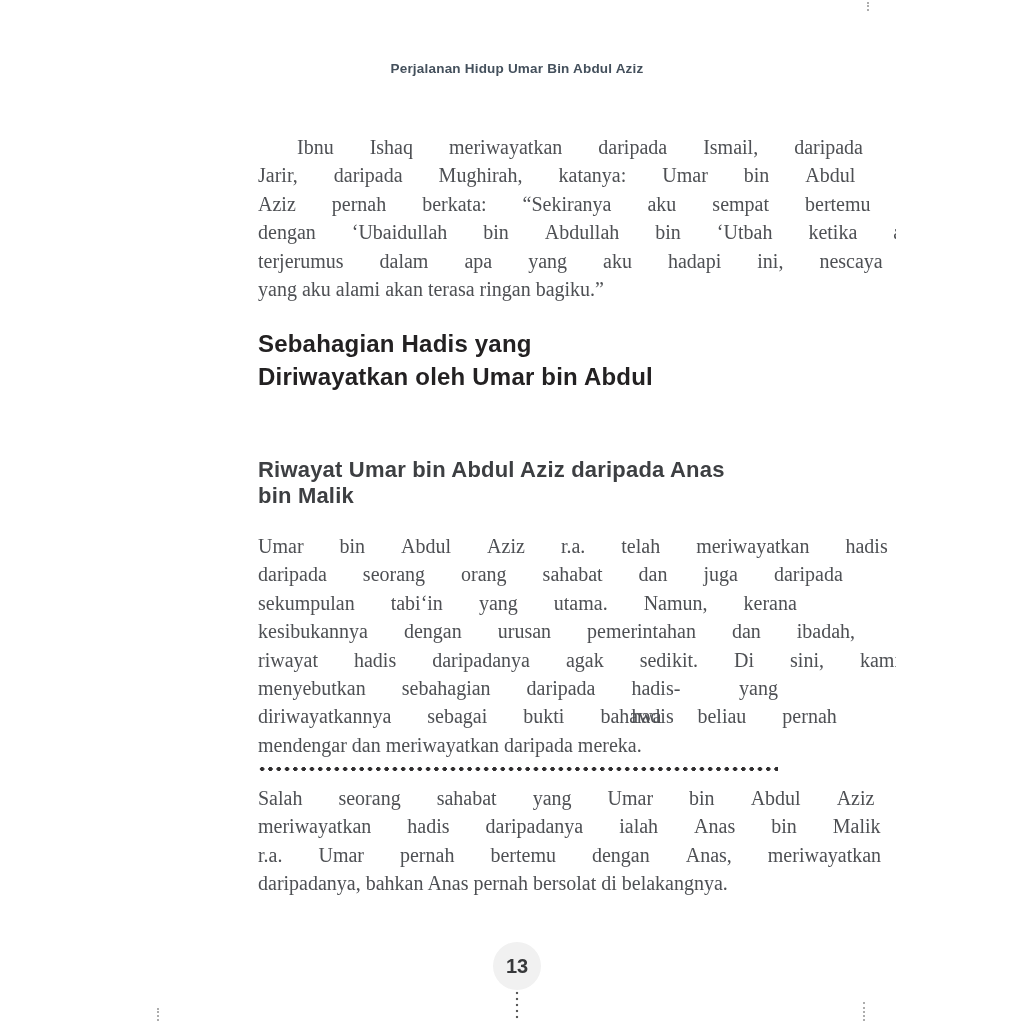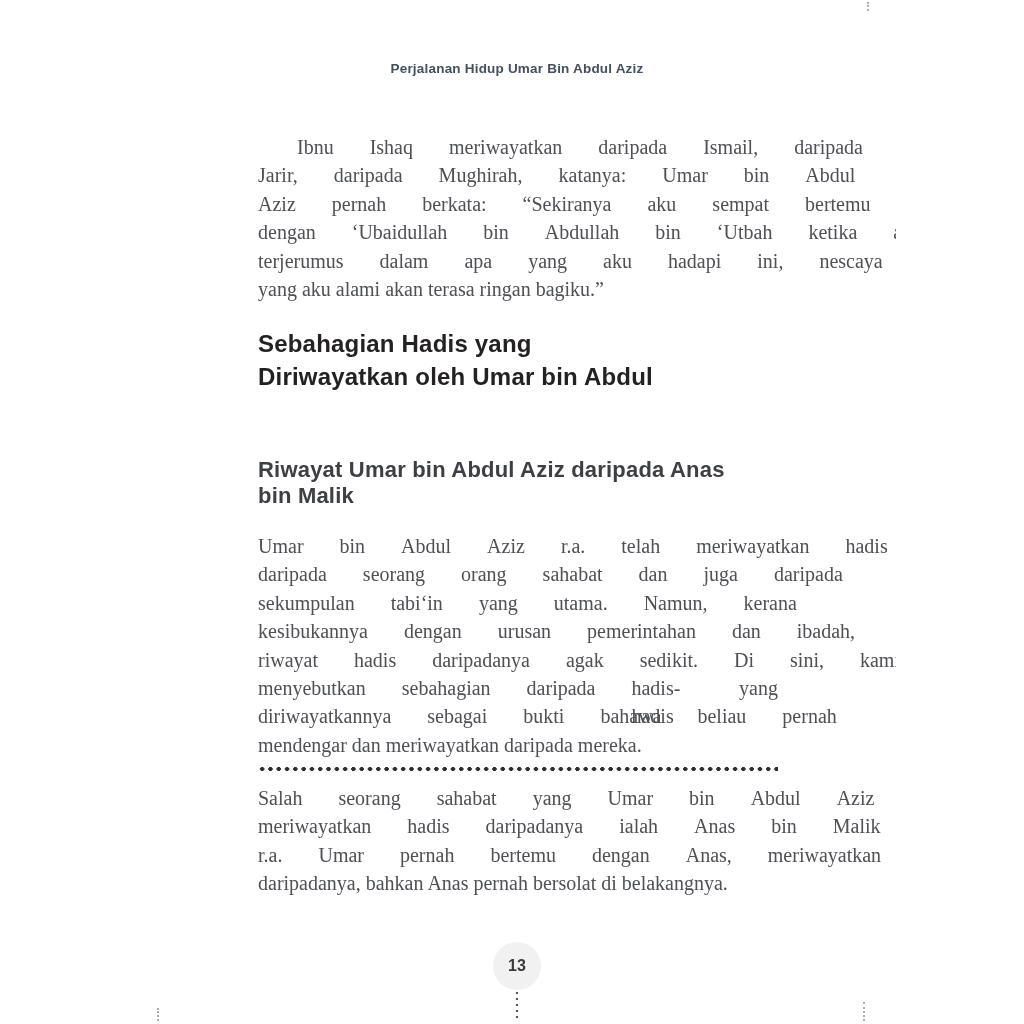--- a/index.html
+++ b/index.html
@@ -39,21 +39,21 @@
   .dotted-sep {
     position:absolute; top:764px; width:520px; height:10px;
     background-image:radial-gradient(circle 2px, var(--dots,#2e2c2d) 1.9px, transparent 2.1px);
     background-size:8.3px 10px; background-repeat:repeat-x; background-position:0 center;
   }
   .pagenum-circle {
     position:absolute; left:493px; top:942px; width:48px; height:48px;
     border-radius:50%; background:var(--page-circle-bg,#f1f1f1);
     display:flex; align-items:center; justify-content:center;
     font-family:"Liberation Sans", sans-serif; font-weight:700;
-    font-size:16px; color:var(--page-number,#38393b);
+    font-size:20px; color:var(--page-number,#38393b);
   }
   .v-dots {
     position:absolute; left:514px; top:990px; width:6px; height:30px;
     background-image:radial-gradient(circle 1.4px, #5a5a5a 1.3px, transparent 1.6px);
     background-size:6px 6px; background-repeat:repeat-y; background-position:center 0;
   }
   .corner-mark { position:absolute; width:0; border-left:2px dotted #adadad; }
   .corner-tr { left:867px; top:2px;    height:9px;  }
   .corner-bl { left:157px; top:1008px; height:13px; }
   .corner-br { left:863px; top:1002px; height:19px; }

